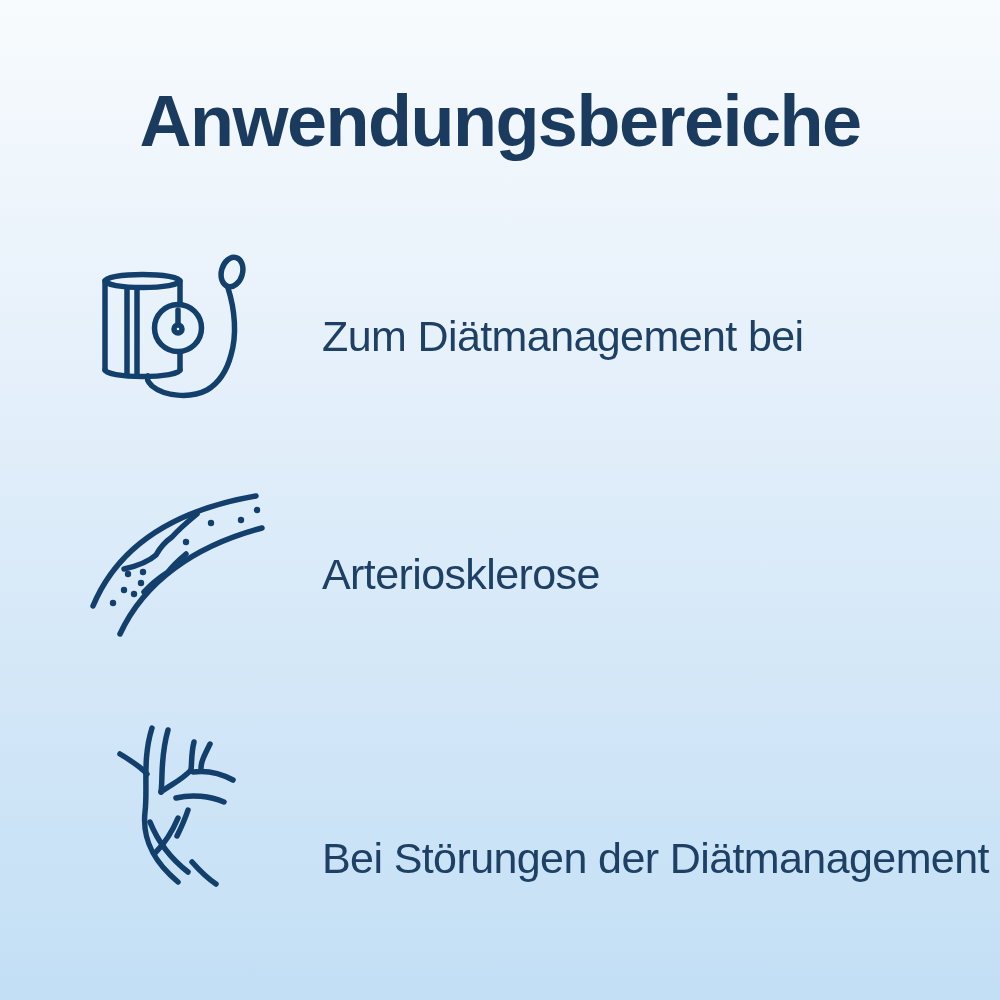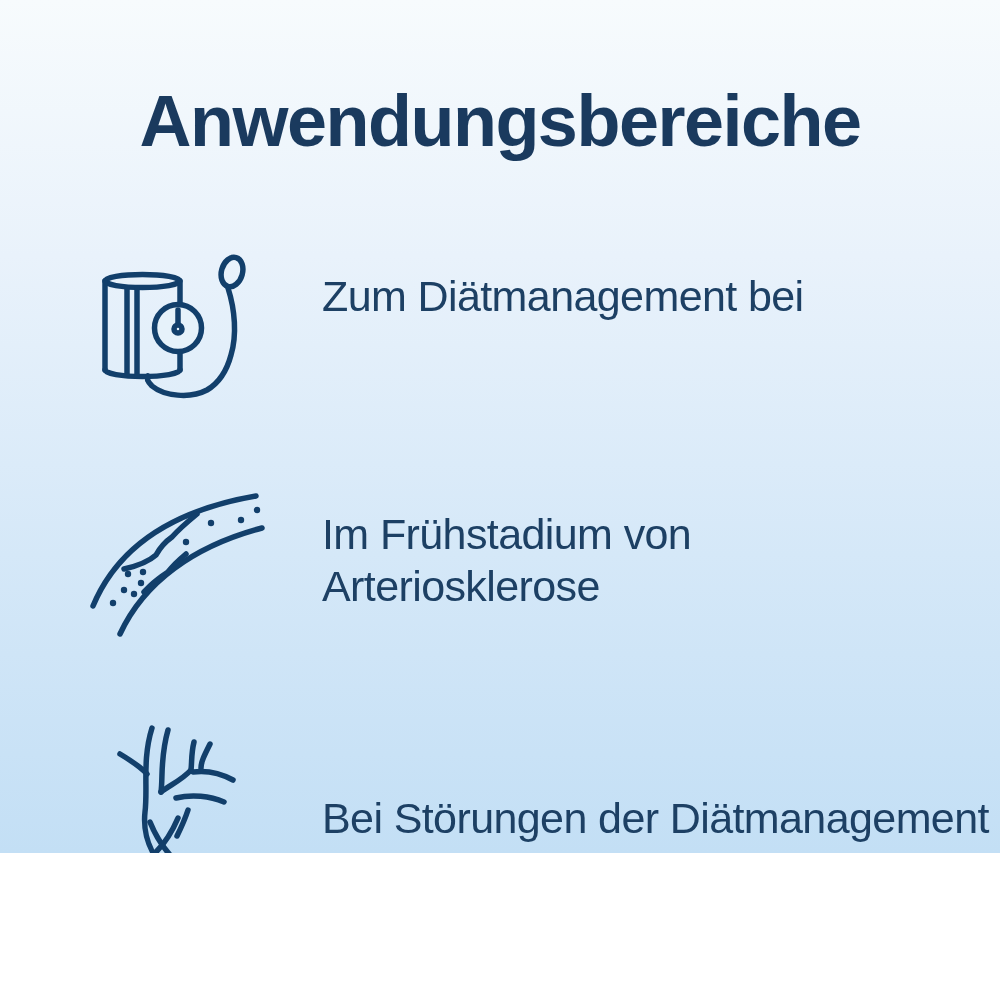--- a/index.html
+++ b/index.html
@@ -9,21 +9,21 @@
     --background-top: #f7fbfd;
     --background-bottom: #c3dff5;
   }
   * { margin: 0; padding: 0; box-sizing: border-box; }
   html, body { width: 1000px; height: 1000px; }
   body { font-family: "Liberation Sans", "DejaVu Sans", sans-serif; }
 
   .canvas {
     position: relative;
     width: 1000px;
-    height: 853px;
+    height: 1000px;
     overflow: hidden;
     background: linear-gradient(180deg,
       var(--background-top) 0%,
       #e9f2fb 30%,
       #d5e8f8 65%,
       var(--background-bottom) 100%);
   }
 
   .title {
     position: absolute;
@@ -39,21 +39,21 @@
 
   .item-text {
     position: absolute;
     left: 322px;
     font-size: 43px;
     font-weight: 400;
     line-height: 52px;
     letter-spacing: -0.6px;
     color: var(--body-text);
   }
-  .item-text span { display: block; }
+  .item-text span { display: block; margin-top: 40px; }
   .text-1 { top: 270px; }
   .text-2 { top: 508px; }
   .text-3 { top: 792px; }
 
   .item-icon { position: absolute; color: var(--icon-stroke); }
   .icon-1 { left: 80px;  top: 240px; width: 200px; height: 180px; }
   .icon-2 { left: 80px;  top: 480px; width: 220px; height: 180px; }
   .icon-3 { left: 90px;  top: 700px; width: 180px; height: 200px; }
 
   .item-icon svg { width: 100%; height: 100%; display: block; }
@@ -120,21 +120,20 @@
 
         <circle class="dot" cx="48" cy="94" r="3.2"></circle>
         <circle class="dot" cx="63" cy="92" r="3.2"></circle>
         <circle class="dot" cx="61" cy="103" r="3.2"></circle>
         <circle class="dot" cx="44" cy="110" r="3.2"></circle>
         <circle class="dot" cx="54" cy="114" r="3.2"></circle>
         <circle class="dot" cx="33" cy="123" r="3.2"></circle>
       </svg>
     </span>
     <p class="item-text text-2">
-      <span>Im Frühstadium von</span>
       <span>Arteriosklerose</span>
     </p>
   </section>
 
   <section>
     <span class="item-icon icon-3">
       <svg viewBox="0 0 180 200" aria-hidden="true">
 
         <path class="stroke" d="M62 28 C52 60 58 88 55 112 C52 140 64 162 88 182"></path>
         <path class="stroke" d="M78 30 C70 58 73 78 71 92"></path>

